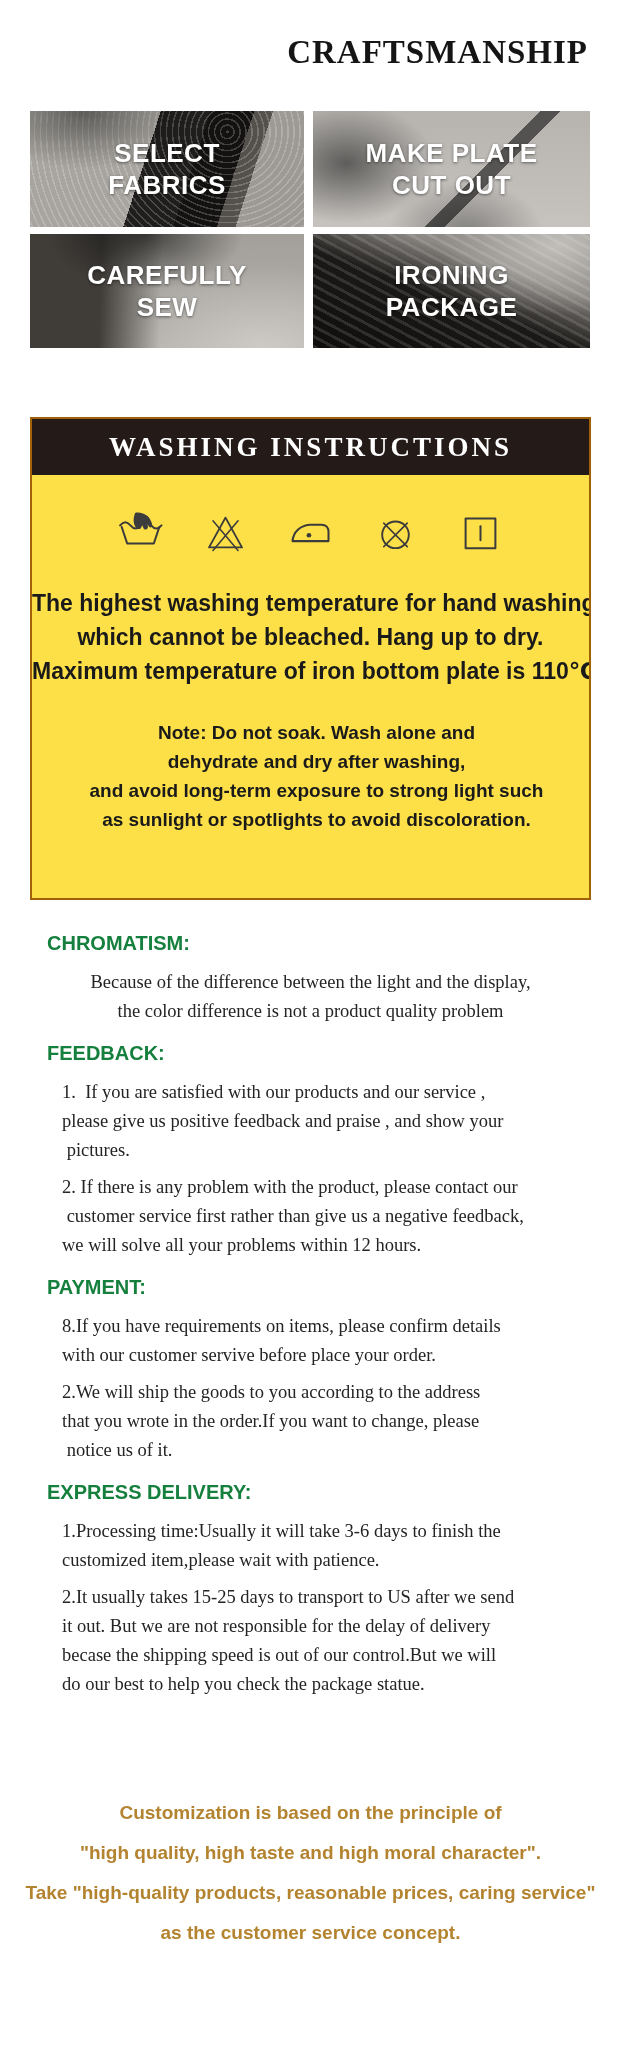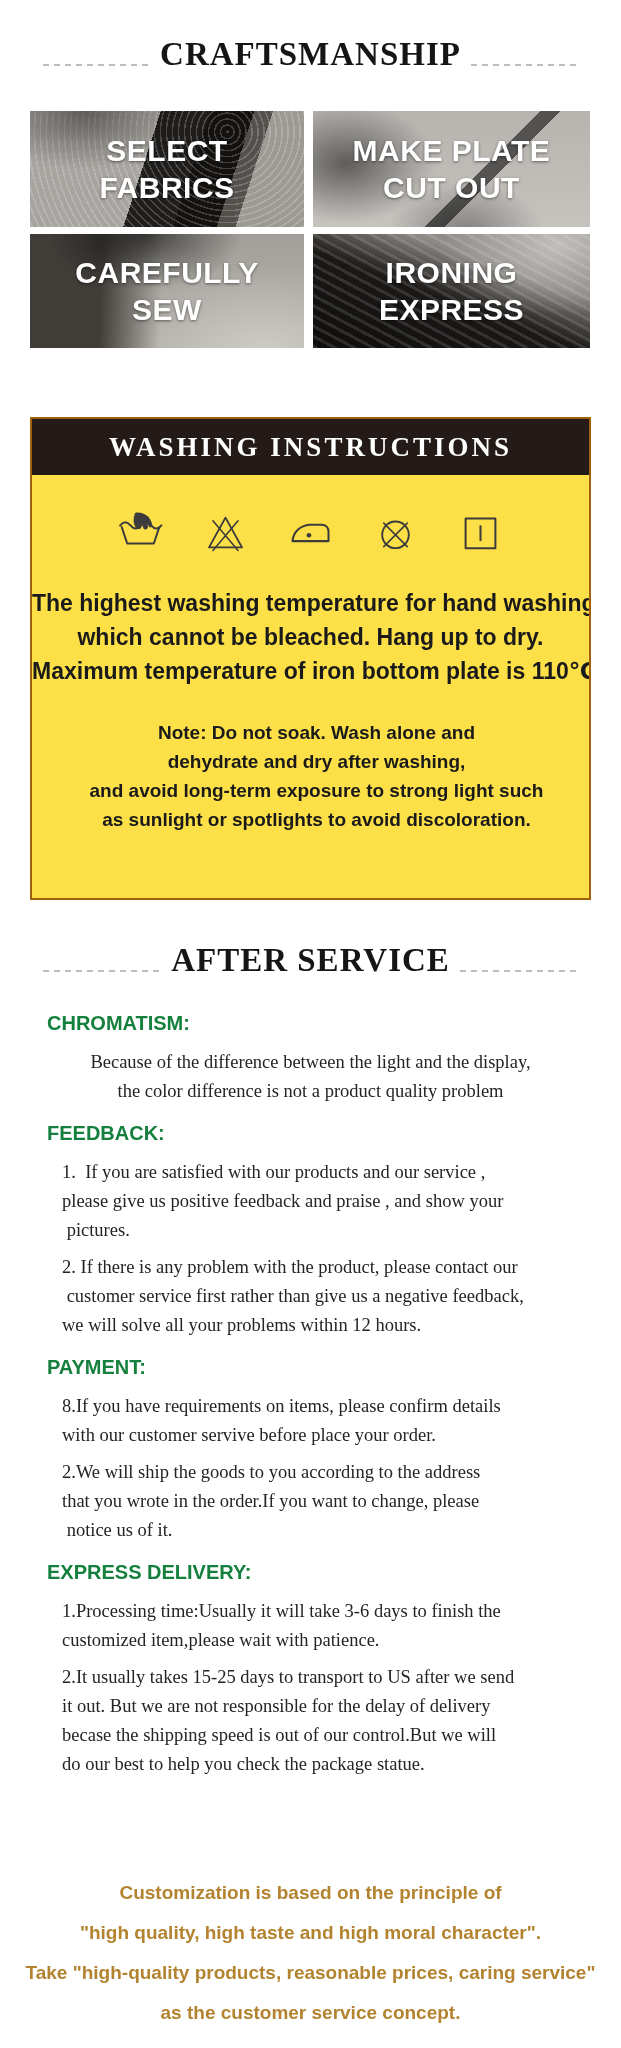--- a/index.html
+++ b/index.html
@@ -21,38 +21,38 @@
   .sec-title .dash{
     flex:1;height:2px;margin:0 10px 8px;
     background:repeating-linear-gradient(90deg,#bdbdbd 0 6px,transparent 6px 11px);
   }
   .sec-title h1{
     margin:0;white-space:nowrap;
     font-family:"Liberation Serif","DejaVu Serif",serif;
     font-weight:700;font-size:33px;line-height:40px;
     letter-spacing:1px;color:#151515;
   }
-  .craft-title-row{margin-top:30px;}
+  .craft-title-row{margin-top:30px;flex-direction:column;}
   .after-title-row{margin-top:36px;}
 
   
   .grid{
     margin:37px 30px 0 30px;
     display:grid;
     grid-template-columns:274px 277px;
     grid-template-rows:116px 114px;
     gap:7px 9px;
   }
   .tile{
     position:relative;display:flex;align-items:center;justify-content:center;
     text-align:center;overflow:hidden;
   }
   .tile-label{
     position:relative;z-index:2;
-    font-weight:700;font-size:30px;line-height:1.25;
+    font-weight:700;font-size:26px;line-height:1.25;
     color:#ffffff;letter-spacing:.5px;white-space:pre;
     text-shadow:0 1px 3px rgba(0,0,0,.5);
   }
   .t1{background:
     radial-gradient(160px 90px at 20% 0%,rgba(0,0,0,.45),transparent 65%),
     repeating-radial-gradient(circle at 72% 18%,rgba(255,255,255,.20) 0 1.5px,transparent 1.5px 6px),
     linear-gradient(108deg,#a8a5a0 42%,#201e1c 42% 58%,#131210 58% 72%,#54514d 72% 78%,#9d9a95 78%);}
   .t2{background:
     radial-gradient(150px 100px at 12% 45%,rgba(0,0,0,.5),transparent 60%),
     radial-gradient(120px 80px at 55% 105%,rgba(0,0,0,.35),transparent 65%),
@@ -140,21 +140,21 @@
     <div class="tile t2">
       <span class="tile-label">MAKE PLATE
 CUT OUT</span>
     </div>
     <div class="tile t3">
       <span class="tile-label">CAREFULLY
 SEW</span>
     </div>
     <div class="tile t4">
       <span class="tile-label">IRONING
-EXPRESS</span>
+PACKAGE</span>
     </div>
   </div>
 
   <div class="wash-box">
     <div class="wash-header">
       <span>WASHING INSTRUCTIONS</span>
     </div>
 
     <div class="icons">
       <span>
@@ -192,25 +192,20 @@
 
     <p class="wash-main">The highest washing temperature for hand washing is 40℃,
 which cannot be bleached. Hang up to dry.
 Maximum temperature of iron bottom plate is 110℃.</p>
     <p class="wash-note">Note: Do not soak. Wash alone and
 dehydrate and dry after washing,
 and avoid long-term exposure to strong light such
 as sunlight or spotlights to avoid discoloration.</p>
   </div>
 
-  <div class="sec-title after-title-row">
-    <span class="dash"></span>
-    <h1>AFTER SERVICE</h1>
-    <span class="dash"></span>
-  </div>
 
   <div class="svc">
     <div class="svc-heading first">CHROMATISM:</div>
     <p class="centered">Because of the difference between the light and the display,
 the color difference is not a product quality problem</p>
 
     <div class="svc-heading">FEEDBACK:</div>
     <p>1.  If you are satisfied with our products and our service ,
 please give us positive feedback and praise , and show your
  pictures.</p>

